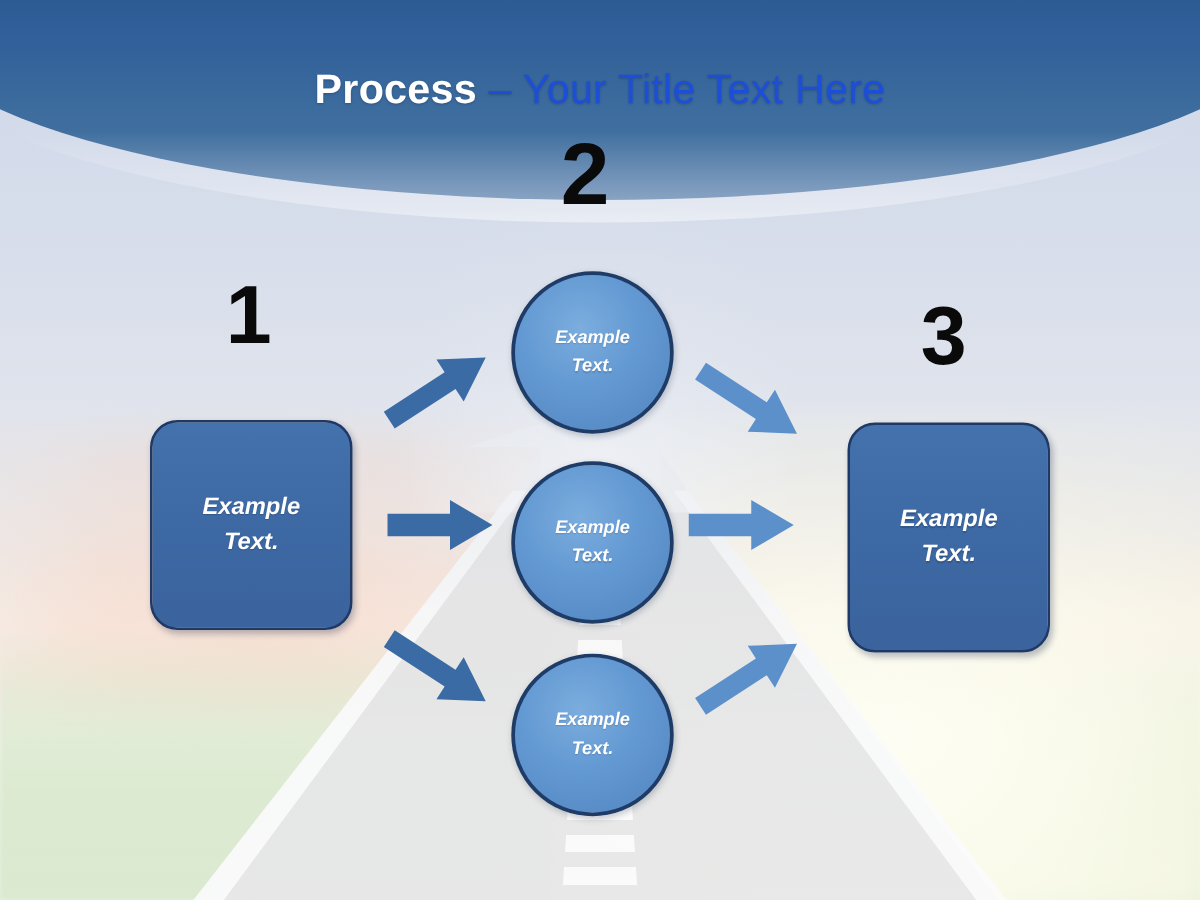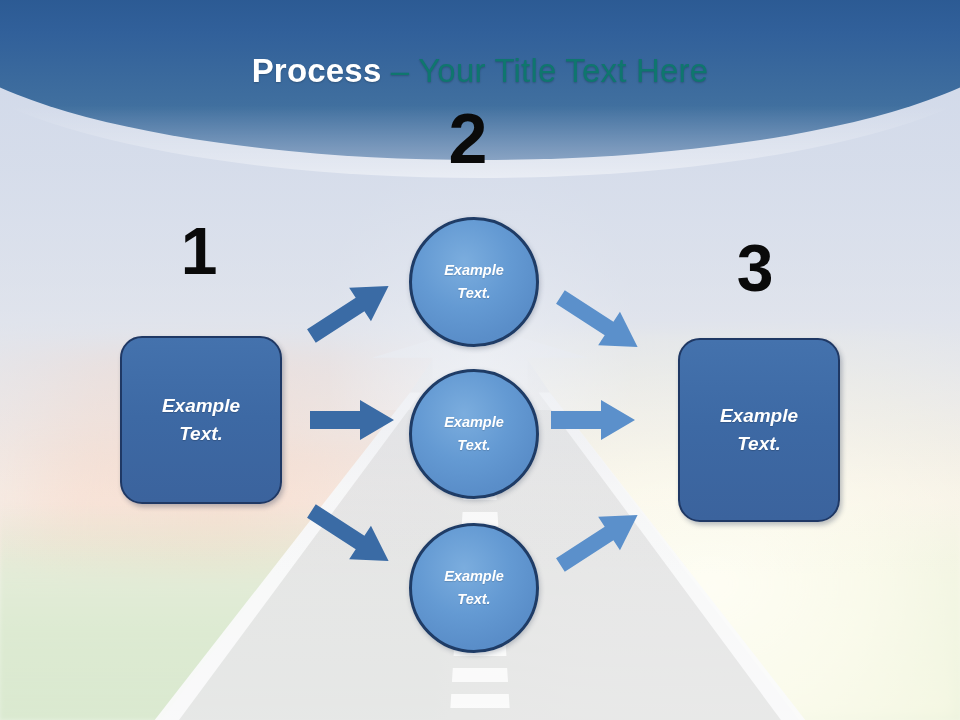--- a/index.html
+++ b/index.html
@@ -237,21 +237,21 @@
     right: 0;
     top: 52px;
     text-align: center;
     color: #ffffff;
     font-size: 33px;
     letter-spacing: 0.2px;
     white-space: nowrap;
     text-shadow: 0 1px 2px rgba(0,0,0,0.22);
   }
   .slide-title .t-bold { font-weight: bold; }
-  .slide-title .t-rest { font-weight: normal; color: #0f766e; }
+  .slide-title .t-rest { font-weight: normal; color: #1d4ed8; }
 
   
   .step-num {
     position: absolute;
     font-weight: bold;
     font-size: 66px;
     color: #0a0a0a;
     line-height: 1;
     text-align: center;
     width: 90px;

